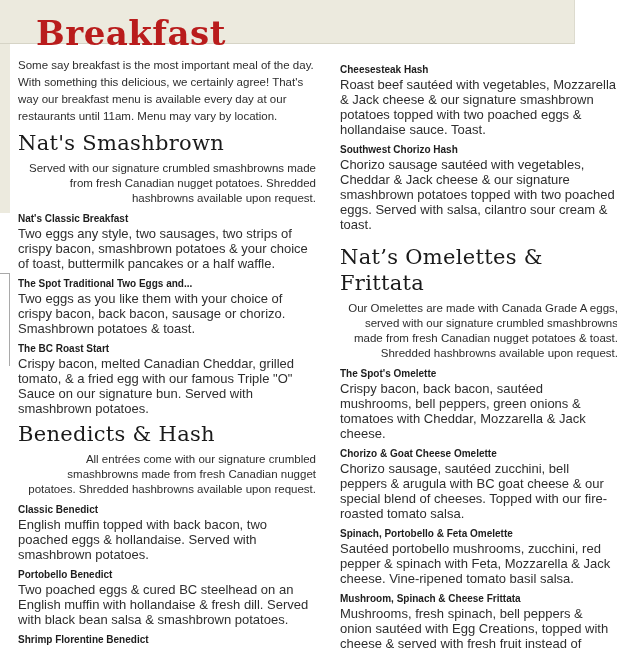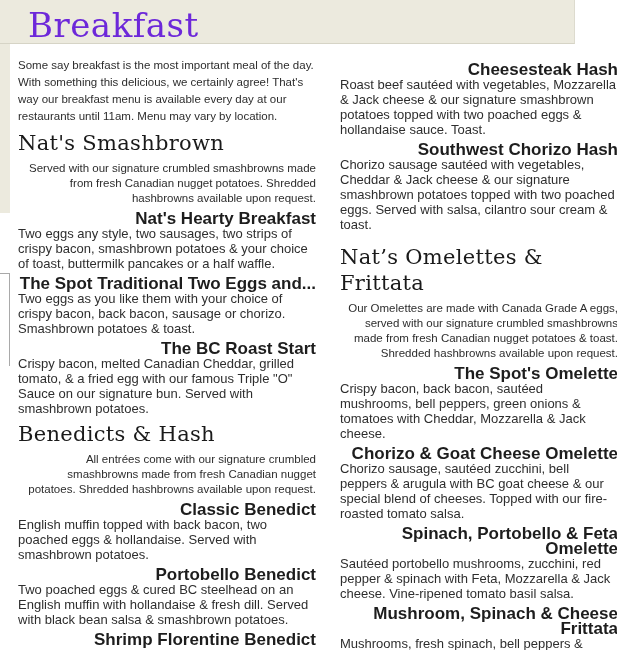--- a/index.html
+++ b/index.html
@@ -20,24 +20,24 @@
     border-right: 1px solid #dddbce;
   }
   .band-left {
     position: absolute; left: 0; top: 44px;
     width: 10px; height: 169px;
     background: #eceade;
   }
   .page-title {
     position: absolute; left: 24px; top: 1px;
     font-family: "DejaVu Serif", "Liberation Serif", serif;
-    font-size: 34px; font-weight: 400;
-    color: #6d28d9;
+    font-size: 34px; font-weight: 700;
+    color: #b91c1c;
     letter-spacing: 0.5px;
-    margin: 4px;
+    margin: 12px;
     z-index: 2;
   }
   .edge-artifact-h {
     position: absolute; left: 0; top: 273px;
     width: 9px; height: 1px; background: #a9a9a9;
   }
   .edge-artifact-v {
     position: absolute; left: 9px; top: 273px;
     width: 1px; height: 93px; background: #a9a9a9;
   }
@@ -61,24 +61,23 @@
   h2.mt { }
   h2.mt-r { margin-top: 12px; }
   p.section-note {
     margin: 0 0 5px 0;
     font-size: 11.5px; line-height: 15px;
     color: #2d2d2d;
     text-align: right;
   }
   .menu-item { margin: 0 0 5px 0; }
   .menu-item .item-name {
-    font-size: 17px; font-weight: 700;
+    font-size: 10px; font-weight: 700;
     line-height: 15px; color: #1d1d1d;
     margin: 0;
-    text-align: right;
   }
   .menu-item .item-desc {
     font-size: 13px; line-height: 15px;
     color: #2e2e2e; margin: 0;
   }
 </style>
 </head>
 <body>
 
 <div class="band-top"></div>
@@ -87,21 +86,21 @@
 <div class="edge-artifact-h"></div>
 <div class="edge-artifact-v"></div>
 
 <div class="col col-left">
   <p class="intro">Some say breakfast is the most important meal of the day. With something this delicious, we certainly agree! That's way our breakfast menu is available every day at our restaurants until 11am. Menu may vary by location.</p>
 
   <h2 class="section-heading">Nat's Smashbrown</h2>
   <p class="section-note">Served with our signature crumbled smashbrowns made from fresh Canadian nugget potatoes. Shredded hashbrowns available upon request.</p>
 
   <div class="menu-item">
-    <p class="item-name">Nat's Hearty Breakfast</p>
+    <p class="item-name">Nat's Classic Breakfast</p>
     <p class="item-desc">Two eggs any style, two sausages, two strips of crispy bacon, smashbrown potatoes &amp; your choice of toast, buttermilk pancakes or a half waffle.</p>
   </div>
   <div class="menu-item">
     <p class="item-name">The Spot Traditional Two Eggs and...</p>
     <p class="item-desc">Two eggs as you like them with your choice of crispy bacon, back bacon, sausage or chorizo. Smashbrown potatoes &amp; toast.</p>
   </div>
   <div class="menu-item">
     <p class="item-name">The BC Roast Start</p>
     <p class="item-desc">Crispy bacon, melted Canadian Cheddar, grilled tomato, &amp; a fried egg with our famous Triple "O" Sauce on our signature bun. Served with smashbrown potatoes.</p>
   </div>

